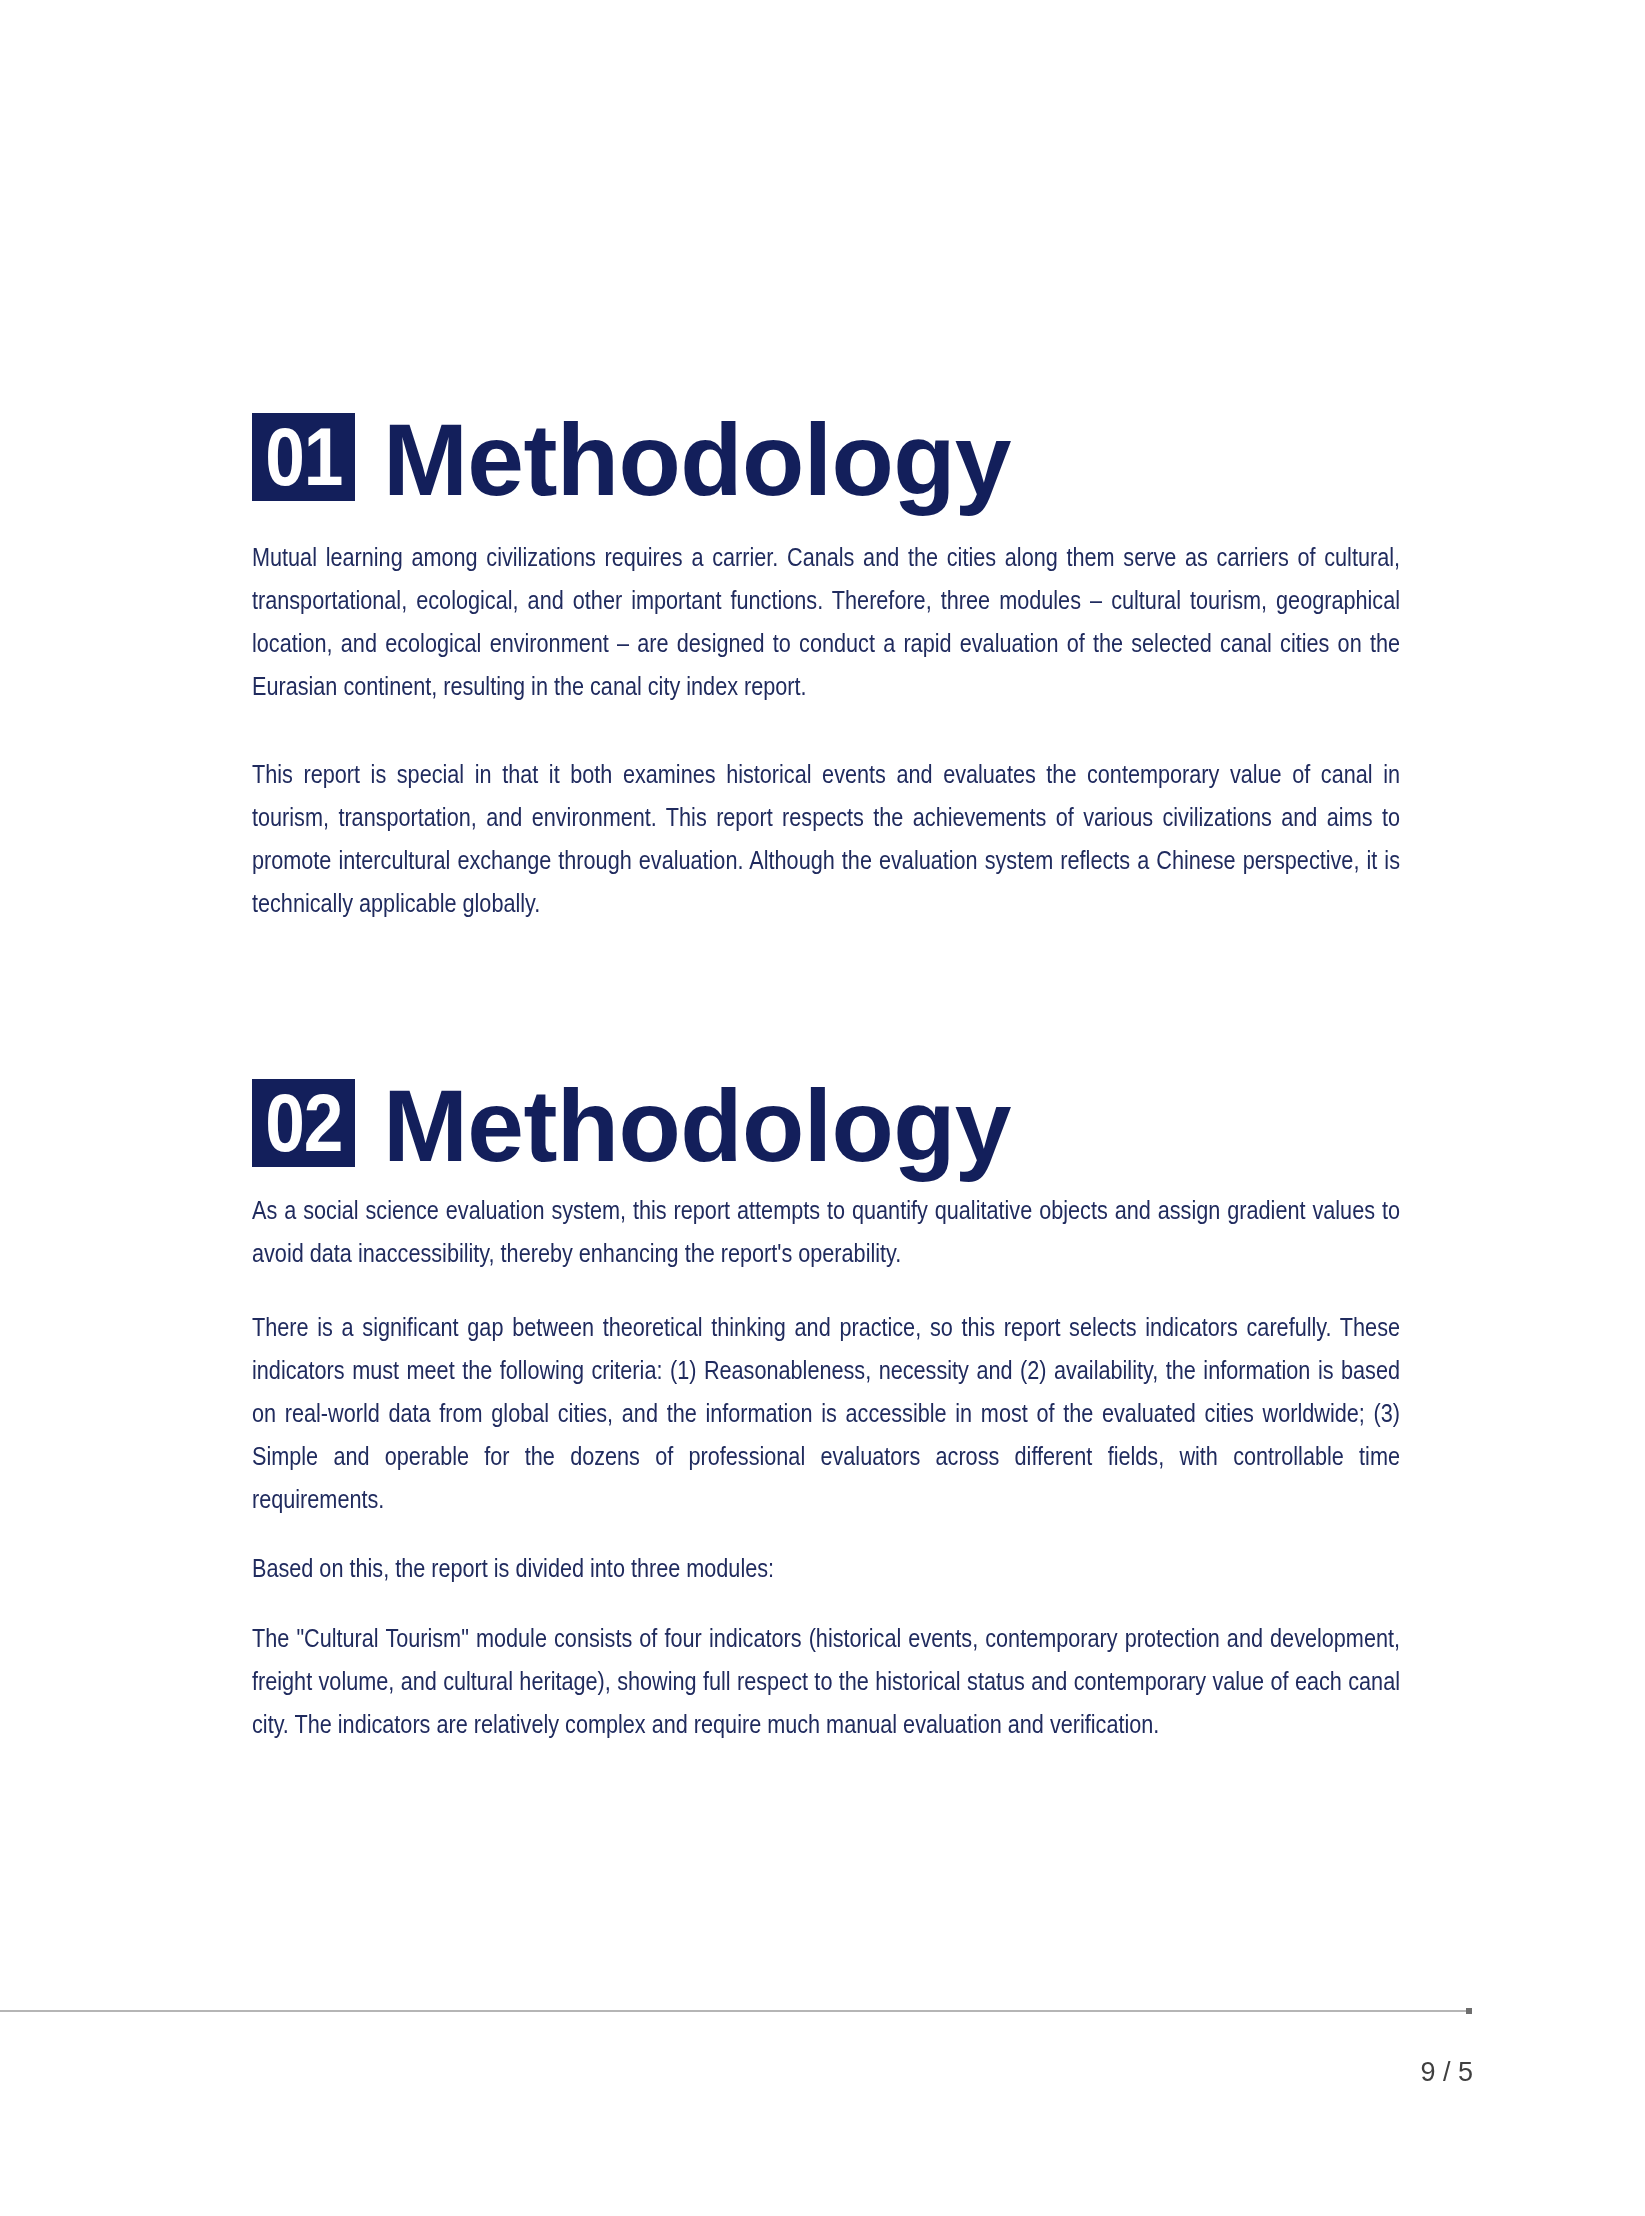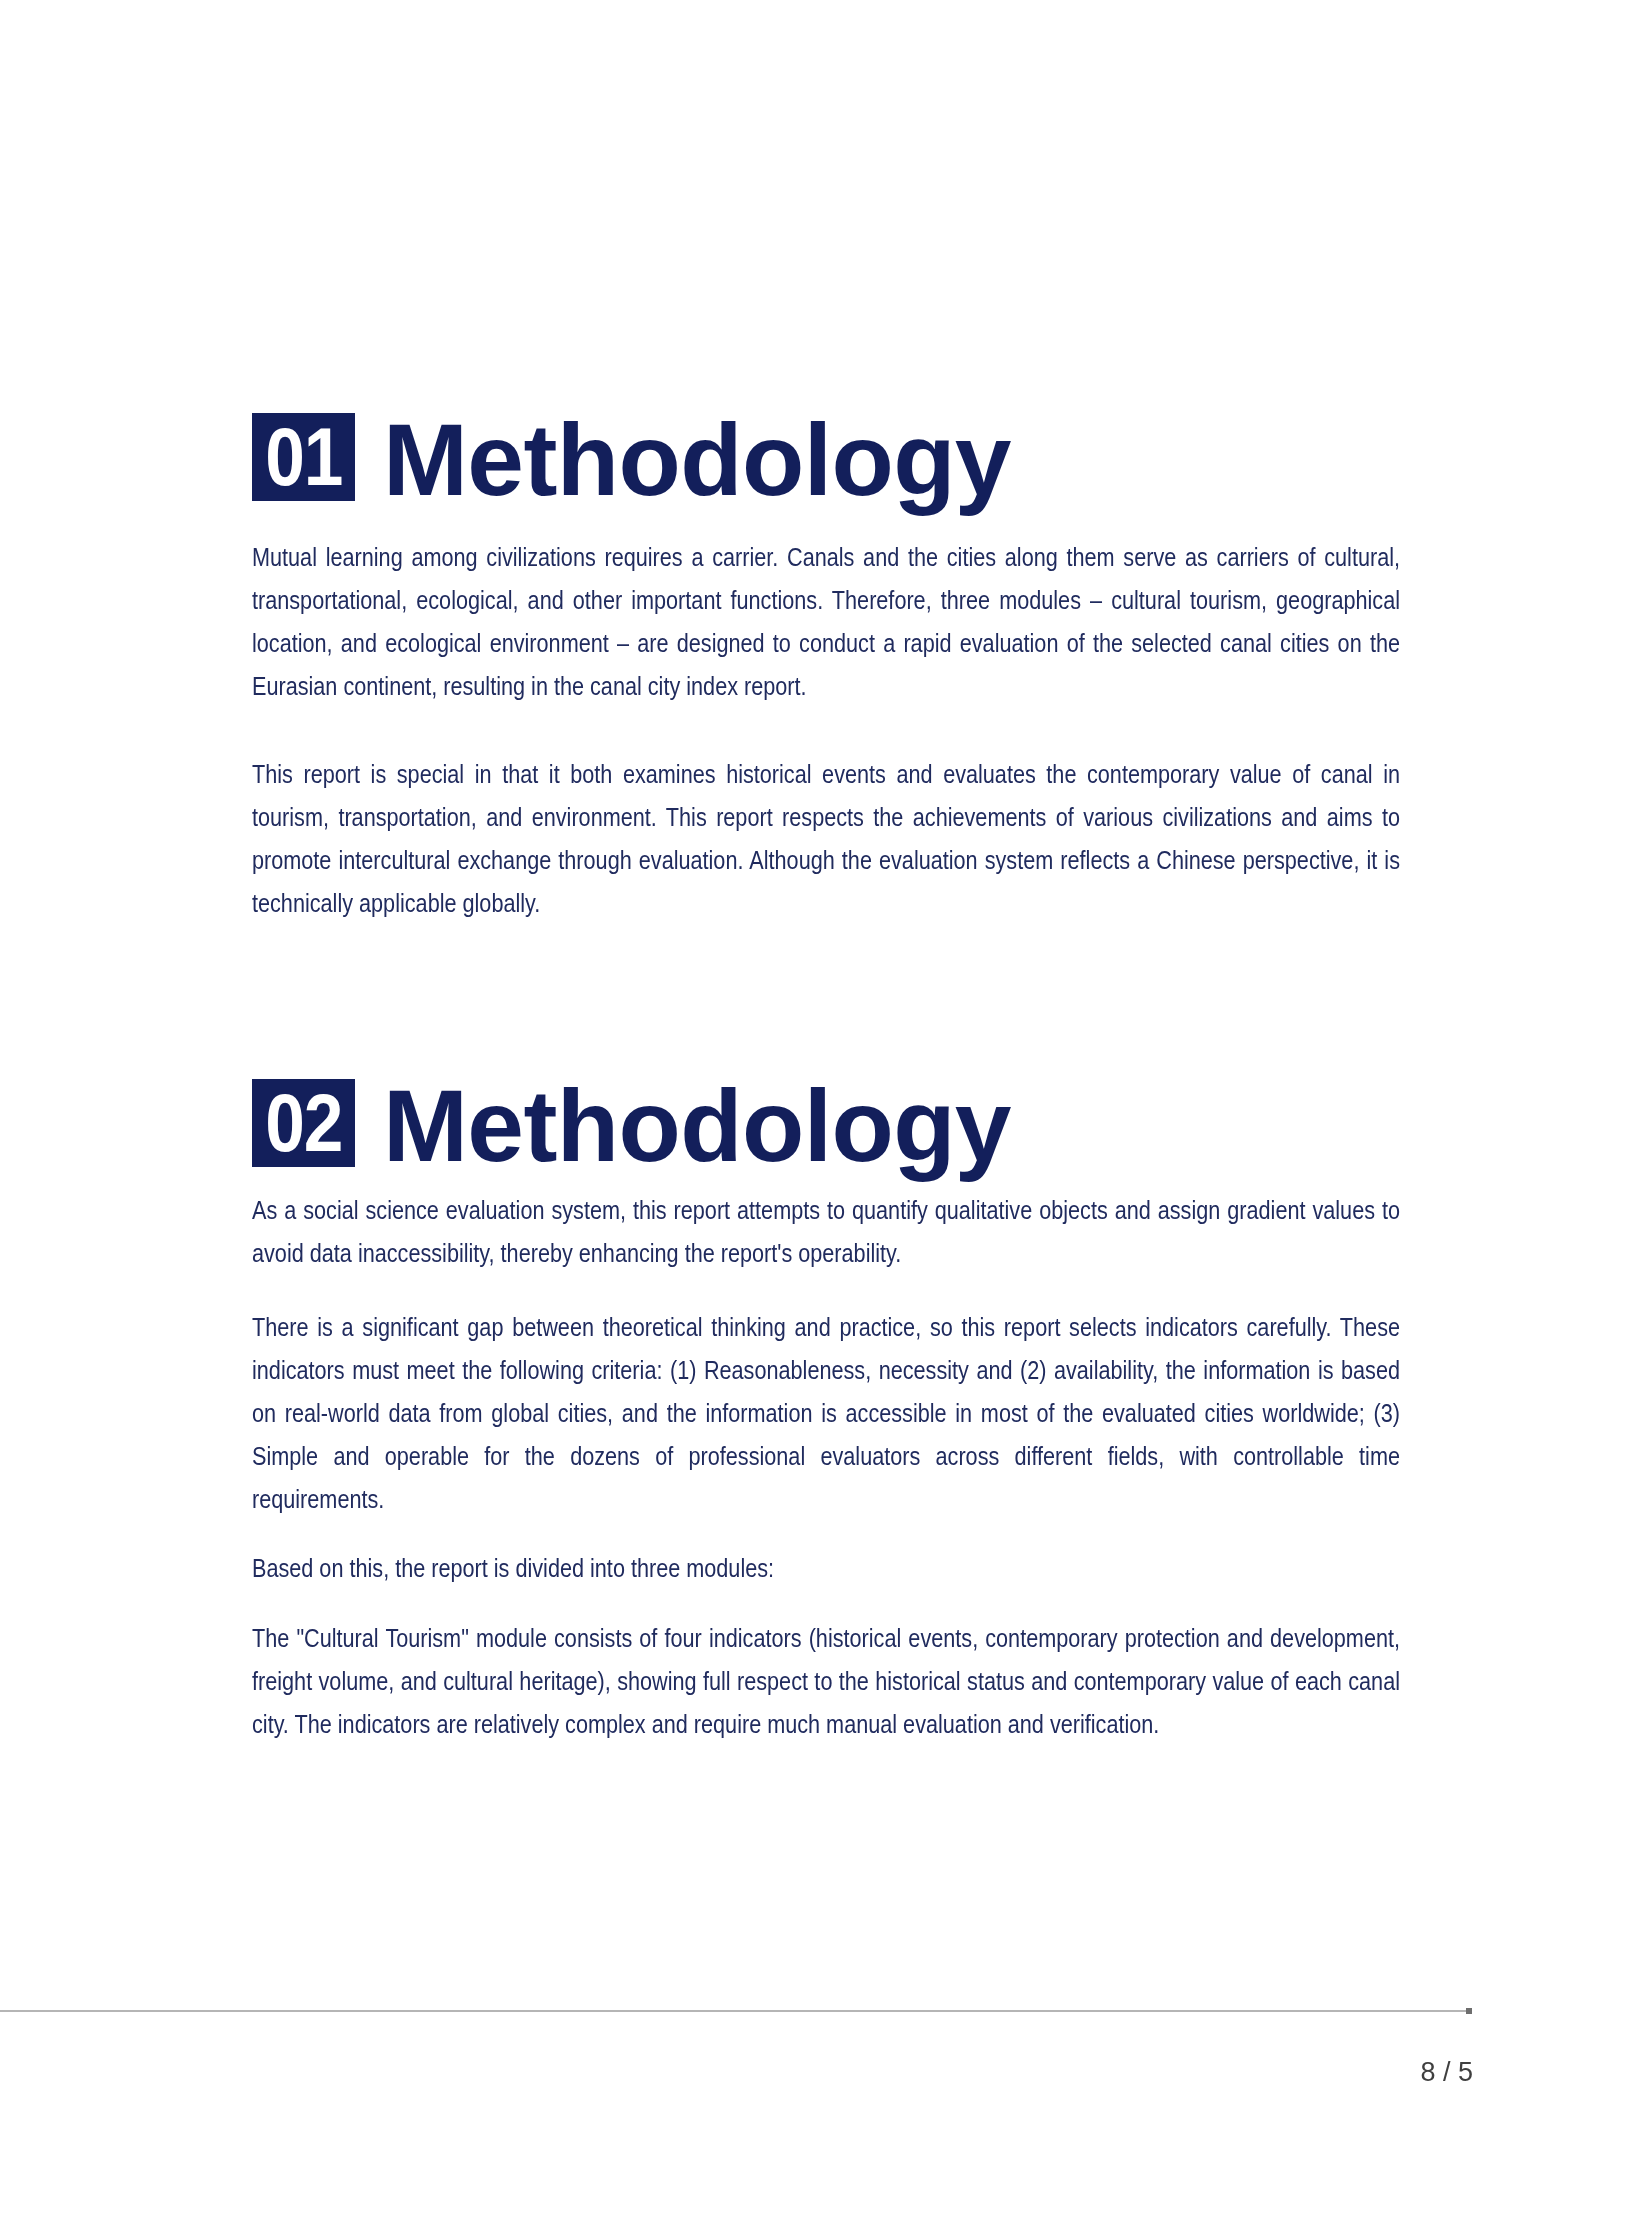--- a/index.html
+++ b/index.html
@@ -107,16 +107,16 @@
     <h1 class="section-title">Methodology</h1>
   </div>
 
   <p class="body-para" style="top:1189px">As a social science evaluation system, this report attempts to quantify qualitative objects and assign gradient values to avoid data inaccessibility, thereby enhancing the report's operability.</p>
   <p class="body-para" style="top:1306px">There is a significant gap between theoretical thinking and practice, so this report selects indicators carefully. These indicators must meet the following criteria: (1) Reasonableness, necessity and (2) availability, the information is based on real-world data from global cities, and the information is accessible in most of the evaluated cities worldwide;  (3) Simple and operable for the dozens of professional evaluators across different fields, with controllable time requirements.</p>
   <p class="body-para" style="top:1547px">Based on this, the report is divided into three modules:</p>
   <p class="body-para" style="top:1617px">The "Cultural Tourism" module consists of four indicators (historical events, contemporary protection and development, freight volume, and cultural heritage), showing full respect to the historical status and contemporary value of each canal city. The indicators are relatively complex and require much manual evaluation and verification.</p>
 
   <div class="footer-line"></div>
   <div class="footer-dot"></div>
-  <div class="page-num">8 / 5</div>
+  <div class="page-num">9 / 5</div>
 
 </div>
 
 
 </body></html>

